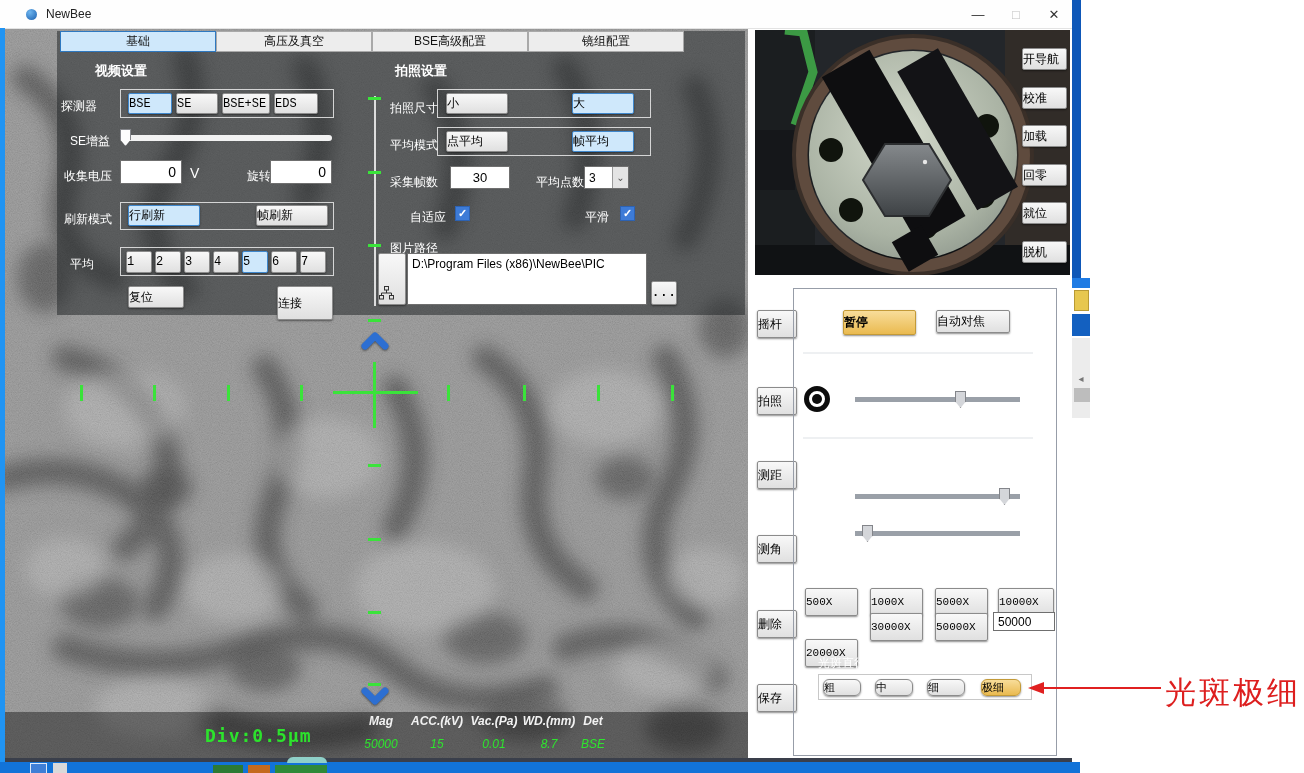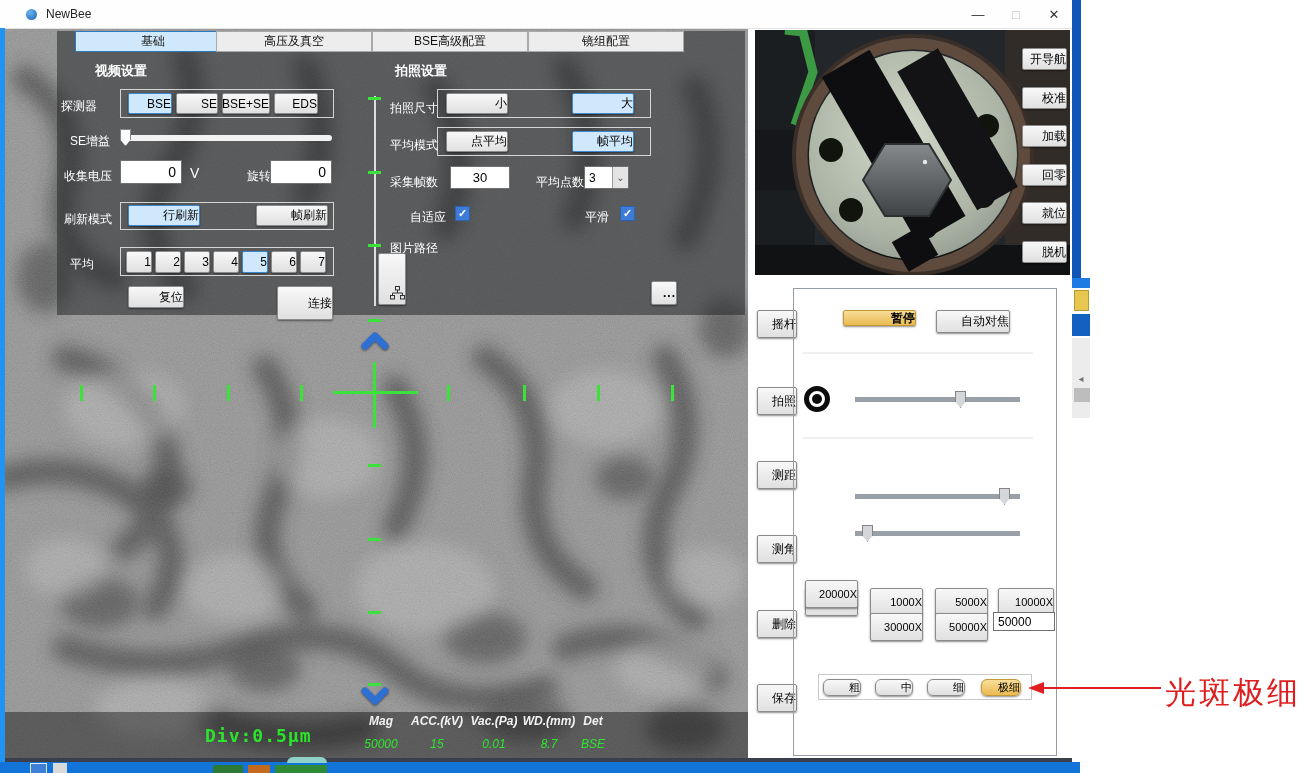--- a/index.html
+++ b/index.html
@@ -15,27 +15,27 @@
           font-size:13px;color:#333;}
   .winbtn.dim{color:#c0c0c0;}
   .winbottom{left:5px;top:758px;width:1067px;height:4px;background:#3a3f4b;}
   .leftstrip{left:0;top:28px;width:5px;height:734px;background:#2094f3;}
   
   .viewport{left:5px;top:28px;width:743px;height:730px;overflow:hidden;}
   
   .panel{left:57px;top:31px;width:688px;height:284px;background:rgba(36,38,41,.54);}
   .tab{top:31px;height:21px;width:156px;display:flex;align-items:center;justify-content:center;
        background:#ededed;border:1px solid #a9a9a9;box-sizing:border-box;font-size:12px;color:#111;}
-  .tab.active{background:#cfe8fb;border:1px solid #2e78c0;margin-left:15px;}
+  .tab.active{background:#cfe8fb;border:1px solid #2e78c0;}
   .lbl{color:#fff;font-size:12px;white-space:nowrap;}
   .lbl.b{font-weight:bold;font-size:13px;}
   .grpbox{border:1px solid rgba(235,235,235,.85);box-sizing:border-box;}
-  .btn{display:flex;align-items:center;justify-content:flex-end;background:linear-gradient(#f8f8f8,#e0e0e0);
+  .btn{display:flex;align-items:center;justify-content:flex-start;background:linear-gradient(#f8f8f8,#e0e0e0);
        border:1px solid #8b8b8b;border-radius:2px;box-sizing:border-box;font-size:12px;color:#000;
-       box-shadow:0 1px 2px rgba(0,0,0,.45);white-space:nowrap;}
+       box-shadow:0 1px 2px rgba(0,0,0,.45);white-space:nowrap;font-family:Liberation Mono, monospace;}
   .btn.sel{background:#cfe8fb;border:1px solid #3f87cc;}
   .btn.gold{background:linear-gradient(#f8dd9a,#eaba50);border:1px solid #c39a38;}
   .inp{background:#fff;border:1px solid #6f6f6f;box-sizing:border-box;color:#000;display:flex;align-items:center;}
   .inp.right{justify-content:flex-end;padding-right:5px;font-size:14px;}
   .inp.center{justify-content:center;font-size:13px;}
   .track{height:5px;background:#9aa0a8;}
   .thumb{width:11px;height:17px;background:#d4d6da;border:1px solid #83858a;box-sizing:border-box;
          clip-path:polygon(0 0,100% 0,100% 60%,50% 100%,0 60%);}
   .checkbox{width:15px;height:15px;background:#3d7bd7;border:1px solid #2d62b2;box-sizing:border-box;
             display:flex;align-items:center;justify-content:center;color:#fff;font-size:11px;font-weight:bold;}
@@ -244,20 +244,23 @@
 
   <div class="abs lbl" style="left:390px;top:240px;">图片路径</div>
   <div class="abs btn" style="left:378px;top:253px;width:28px;height:52px;align-items:flex-end;padding-bottom:4px;">
     <svg width="15" height="14" viewBox="0 0 15 14">
       <rect x="5.5" y="0.5" width="4" height="3.5" fill="none" stroke="#333"></rect>
       <rect x="0.5" y="9.5" width="4" height="3.5" fill="none" stroke="#333"></rect>
       <rect x="10.5" y="9.5" width="4" height="3.5" fill="none" stroke="#333"></rect>
       <path d="M7.5 4 V7 M2.5 9.5 V7 H12.5 V9.5" fill="none" stroke="#333"></path>
     </svg>
   </div>
+  <div class="abs inp" style="left:407px;top:253px;width:240px;height:52px;align-items:flex-start;">
+    <span style="padding:3px 4px;font-size:12px;">D:\Program Files (x86)\NewBee\PIC</span>
+  </div>
   <div class="abs btn" style="left:651px;top:281px;width:26px;height:24px;font-weight:bold;letter-spacing:1px;">
       <span>...</span>
     </div>
 
   <div class="abs tick-h" style="left:80px;top:385px;"></div>
   <div class="abs tick-h" style="left:153px;top:385px;"></div>
   <div class="abs tick-h" style="left:227px;top:385px;"></div>
   <div class="abs tick-h" style="left:300px;top:385px;"></div>
   <div class="abs tick-h" style="left:447px;top:385px;"></div>
   <div class="abs tick-h" style="left:523px;top:385px;"></div>
@@ -371,21 +374,21 @@
       <span>测角</span>
     </div>
   <div class="abs btn toolbtn" style="left:757px;top:610px;">
       <span>删除</span>
     </div>
   <div class="abs btn toolbtn" style="left:757px;top:684px;">
       <span>保存</span>
     </div>
 
   <div class="abs panelbox" style="left:793px;top:288px;width:264px;height:468px;"></div>
-  <div class="abs btn gold" style="left:843px;top:310px;width:73px;height:16px;font-weight:bold;">
+  <div class="abs btn gold" style="left:843px;top:310px;width:73px;height:25px;font-weight:bold;">
       <span>暂停</span>
     </div>
   <div class="abs btn" style="left:936px;top:310px;width:74px;height:23px;">
       <span>自动对焦</span>
     </div>
   <div class="abs divider" style="left:803px;top:352px;width:230px;"></div>
 
   <div class="abs lbl b" style="left:802px;top:363px;">聚焦</div>
   <div class="abs" style="left:804px;top:386px;width:26px;height:26px;border-radius:50%;background:#fff;border:5px solid #0c0c0c;box-sizing:border-box;box-shadow:0 0 0 3px #fff;display:flex;align-items:center;justify-content:center;">
     <div style="width:10px;height:10px;border-radius:50%;background:#0c0c0c;"></div>
@@ -407,21 +410,21 @@
     </div>
   <div class="abs btn magbtn" style="left:870px;top:588px;">
       <span>1000X</span>
     </div>
   <div class="abs btn magbtn" style="left:935px;top:588px;">
       <span>5000X</span>
     </div>
   <div class="abs btn magbtn" style="left:998px;top:588px;width:56px;">
       <span>10000X</span>
     </div>
-  <div class="abs btn magbtn" style="left:805px;top:580px;">
+  <div class="abs btn magbtn" style="left:805px;top:639px;">
       <span>20000X</span>
     </div>
   <div class="abs btn magbtn" style="left:870px;top:613px;">
       <span>30000X</span>
     </div>
   <div class="abs btn magbtn" style="left:935px;top:613px;">
       <span>50000X</span>
     </div>
   <div class="abs inp" style="left:993px;top:612px;width:62px;height:19px;font-size:12px;">
       <span style="padding-left:4px;">50000</span>

